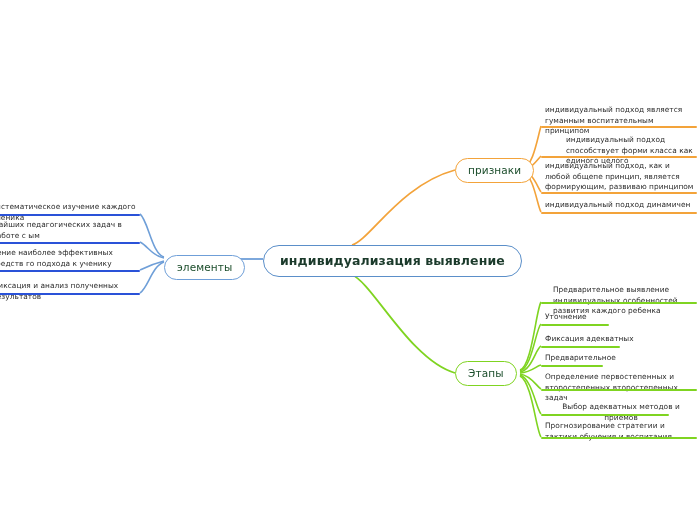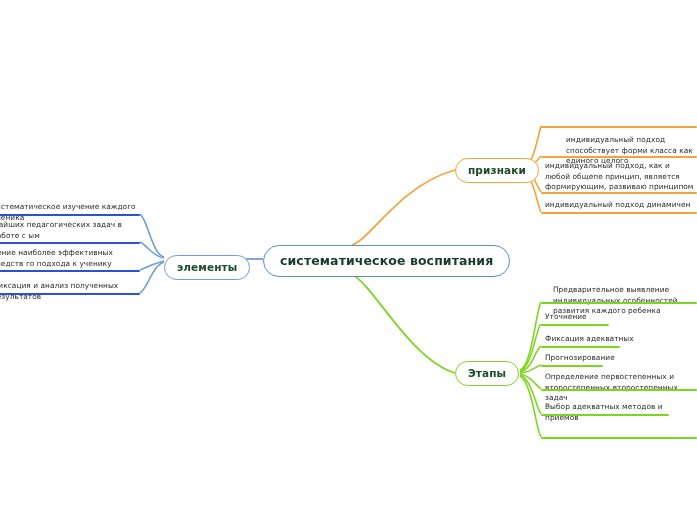--- a/index.html
+++ b/index.html
@@ -40,21 +40,21 @@
     color: #1b3a2b;
     font-weight: bold;
     font-size: 12.5px;
     padding: 7px 16px 8px 16px;
     letter-spacing: 0.1px;
   }
   
   .branch-node {
     border-radius: 13px;
     background: #ffffff;
-    font-weight: bold;
+    font-weight: normal;
     font-size: 10.5px;
     color: #1b4d2b;
     padding: 5px 12px 6px 12px;
     letter-spacing: 0.1px;
   }
   .branch-blue  { border: 1.6px solid #6f9fd8; }
   .branch-orange{ border: 1.6px solid #f3a33a; color:#1b4d2b; }
   .branch-green { border: 1.6px solid #7fd421; color:#1b4d2b; }
 
   
@@ -104,64 +104,66 @@
     <path d="M 520 374 C 532 376 536 386 541 389" fill="none" stroke="#7fd421" stroke-width="1.6"></path>
     <path d="M 520 375 C 532 379 536 408 541 414" fill="none" stroke="#7fd421" stroke-width="1.6"></path>
     <path d="M 520 376 C 532 382 536 430 541 437" fill="none" stroke="#7fd421" stroke-width="1.6"></path>
 
     <path d="M 164 257 C 152 254 148 220 140 214" fill="none" stroke="#6f9fd8" stroke-width="1.6"></path>
     <path d="M 164 258 C 152 256 148 246 140 242" fill="none" stroke="#6f9fd8" stroke-width="1.6"></path>
     <path d="M 164 261 C 152 264 148 266 140 270" fill="none" stroke="#6f9fd8" stroke-width="1.6"></path>
     <path d="M 164 262 C 152 266 148 288 140 293" fill="none" stroke="#6f9fd8" stroke-width="1.6"></path>
   </svg>
 
-  <div class="node root-node" style="left:263px; top:245px;">систематическое воспитания</div>
+  <div class="node root-node" style="left:263px; top:245px;">индивидуализация выявление</div>
 
   <div class="node branch-node branch-blue" style="left:164px; top:255px;">элементы</div>
 
   <div class="node branch-node branch-orange" style="left:455px; top:158px;">признаки</div>
 
   <div class="node branch-node branch-green" style="left:455px; top:361px;">Этапы</div>
 
   <div class="leaf leaf-left" style="left:-8px; top:202px; width:148px;">систематическое изучение каждого ученика</div>
   <div class="underline u-blue" style="left:-8px; top:214px; width:148px;"></div>
 
   <div class="leaf leaf-left" style="left:-8px; top:220px; width:148px;">жайших педагогических задач в работе с ым</div>
   <div class="underline u-blue" style="left:-8px; top:242px; width:148px;"></div>
 
   <div class="leaf leaf-left" style="left:-8px; top:248px; width:148px;">нение наиболее эффективных средств го подхода к ученику</div>
   <div class="underline u-blue" style="left:-8px; top:270px; width:148px;"></div>
 
   <div class="leaf leaf-left" style="left:-8px; top:281px; width:148px;">фиксация и анализ полученных результатов</div>
   <div class="underline u-blue" style="left:-8px; top:293px; width:148px;"></div>
 
+  <div class="leaf leaf-right" style="left:545px; top:105px; width:152px;">индивидуальный подход является гуманным воспитательным принципом</div>
   <div class="underline u-orange" style="left:541px; top:126px; width:156px;"></div>
 
   <div class="leaf leaf-right" style="left:566px; top:135px; width:152px;">индивидуальный подход способствует форми класса как единого целого</div>
   <div class="underline u-orange" style="left:541px; top:156px; width:156px;"></div>
 
   <div class="leaf leaf-right" style="left:545px; top:161px; width:152px;">индивидуальный подход, как и любой общепе принцип, является формирующим, развиваю принципом</div>
   <div class="underline u-orange" style="left:541px; top:192px; width:156px;"></div>
 
   <div class="leaf leaf-right" style="left:545px; top:200px; width:152px;">индивидуальный подход динамичен</div>
   <div class="underline u-orange" style="left:541px; top:212px; width:156px;"></div>
 
   <div class="leaf leaf-right" style="left:545px; top:285px; width:152px;margin-left:8px;">Предварительное выявление индивидуальных особенностей развития каждого ребенка</div>
   <div class="underline u-green" style="left:541px; top:302px; width:156px;"></div>
 
   <div class="leaf leaf-right" style="left:545px; top:312px; width:152px;">Уточнение</div>
   <div class="underline u-green" style="left:541px; top:324px; width:68px;"></div>
 
   <div class="leaf leaf-right" style="left:545px; top:334px; width:152px;">Фиксация адекватных</div>
   <div class="underline u-green" style="left:541px; top:346px; width:79px;"></div>
 
-  <div class="leaf leaf-right" style="left:545px; top:353px; width:152px;">Прогнозирование</div>
+  <div class="leaf leaf-right" style="left:545px; top:353px; width:152px;">Предварительное</div>
   <div class="underline u-green" style="left:541px; top:365px; width:62px;"></div>
 
   <div class="leaf leaf-right" style="left:545px; top:372px; width:152px;">Определение первостепенных и второстепенных второстепенных задач</div>
   <div class="underline u-green" style="left:541px; top:389px; width:156px;"></div>
 
-  <div class="leaf leaf-right" style="left:545px; top:402px; width:152px;">Выбор адекватных методов и приемов</div>
+  <div class="leaf leaf-right" style="left:545px; top:402px; width:152px;text-align:center;">Выбор адекватных методов и приемов</div>
   <div class="underline u-green" style="left:541px; top:414px; width:128px;"></div>
 
+  <div class="leaf leaf-right" style="left:545px; top:421px; width:152px;">Прогнозирование стратегии и тактики обучения и воспитания</div>
   <div class="underline u-green" style="left:541px; top:437px; width:156px;"></div>
 
 </div>
 
 </body></html>

